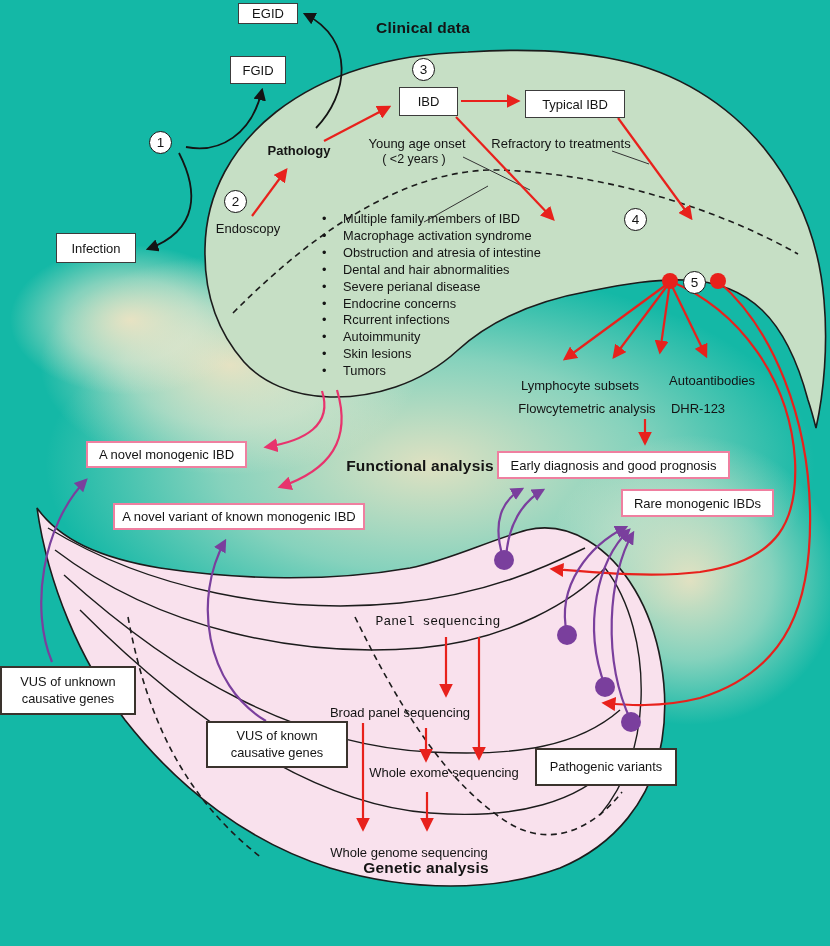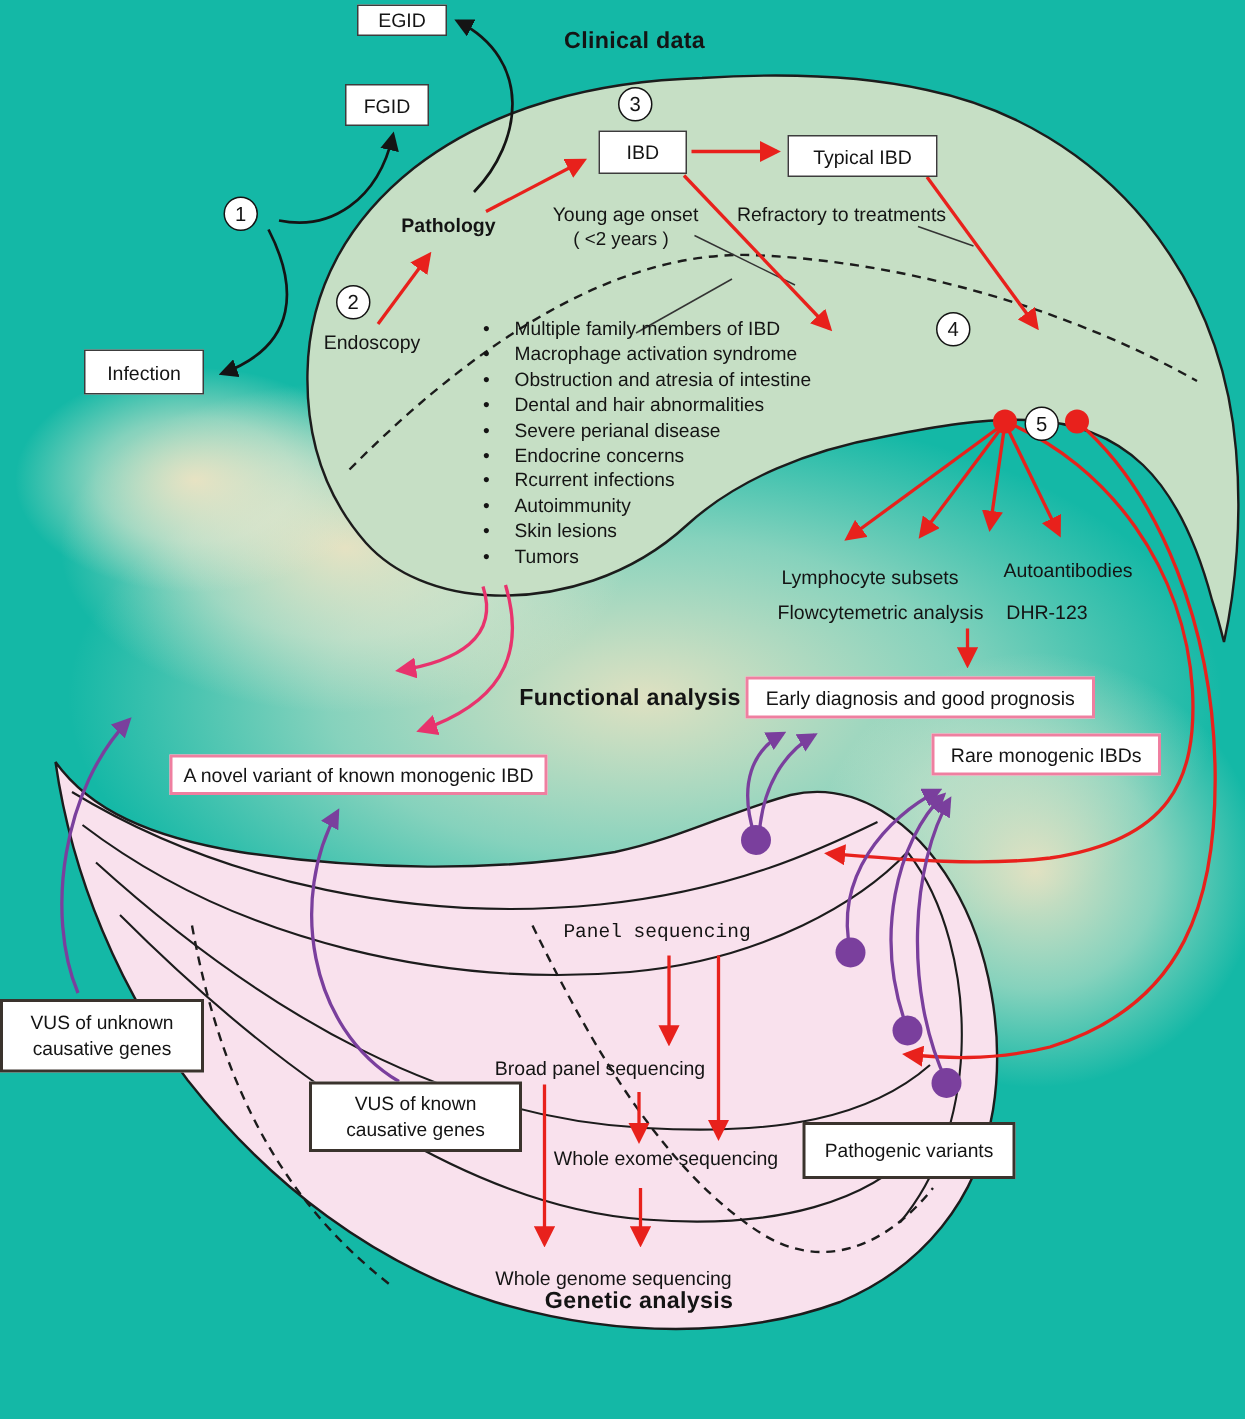--- a/index.html
+++ b/index.html
@@ -191,20 +191,21 @@
     <li>Autoimmunity</li>
     <li>Skin lesions</li>
     <li>Tumors</li>
   </ul>
 
   <div class="lbl" style="left:580px;top:385px;">Lymphocyte subsets</div>
   <div class="lbl" style="left:712px;top:380px;">Autoantibodies</div>
   <div class="lbl" style="left:587px;top:408px;">Flowcytemetric analysis</div>
   <div class="lbl" style="left:698px;top:408px;">DHR-123</div>
 
+  <div class="bx pink" style="left:86px;top:441px;width:161px;height:27px;">A novel monogenic IBD</div>
   <div class="bx pink" style="left:113px;top:503px;width:252px;height:27px;">A novel variant of known monogenic IBD</div>
   <div class="bx pink" style="left:497px;top:451px;width:233px;height:28px;">Early diagnosis and good prognosis</div>
   <div class="bx pink" style="left:621px;top:489px;width:153px;height:28px;">Rare monogenic IBDs</div>
 
   <div class="bx dark" style="left:0px;top:666px;width:136px;height:49px;">VUS of unknown causative genes</div>
   <div class="bx dark" style="left:535px;top:748px;width:142px;height:31px;">Pathogenic variants</div>
   <div class="bx dark" style="left:206px;top:721px;width:142px;height:47px;">VUS of known causative genes</div>
 
   <div class="lbl" style="left:438px;top:621px;font-family:Liberation Mono, monospace;">Panel sequencing</div>
   <div class="lbl" style="left:400px;top:712px;">Broad panel sequencing</div>

